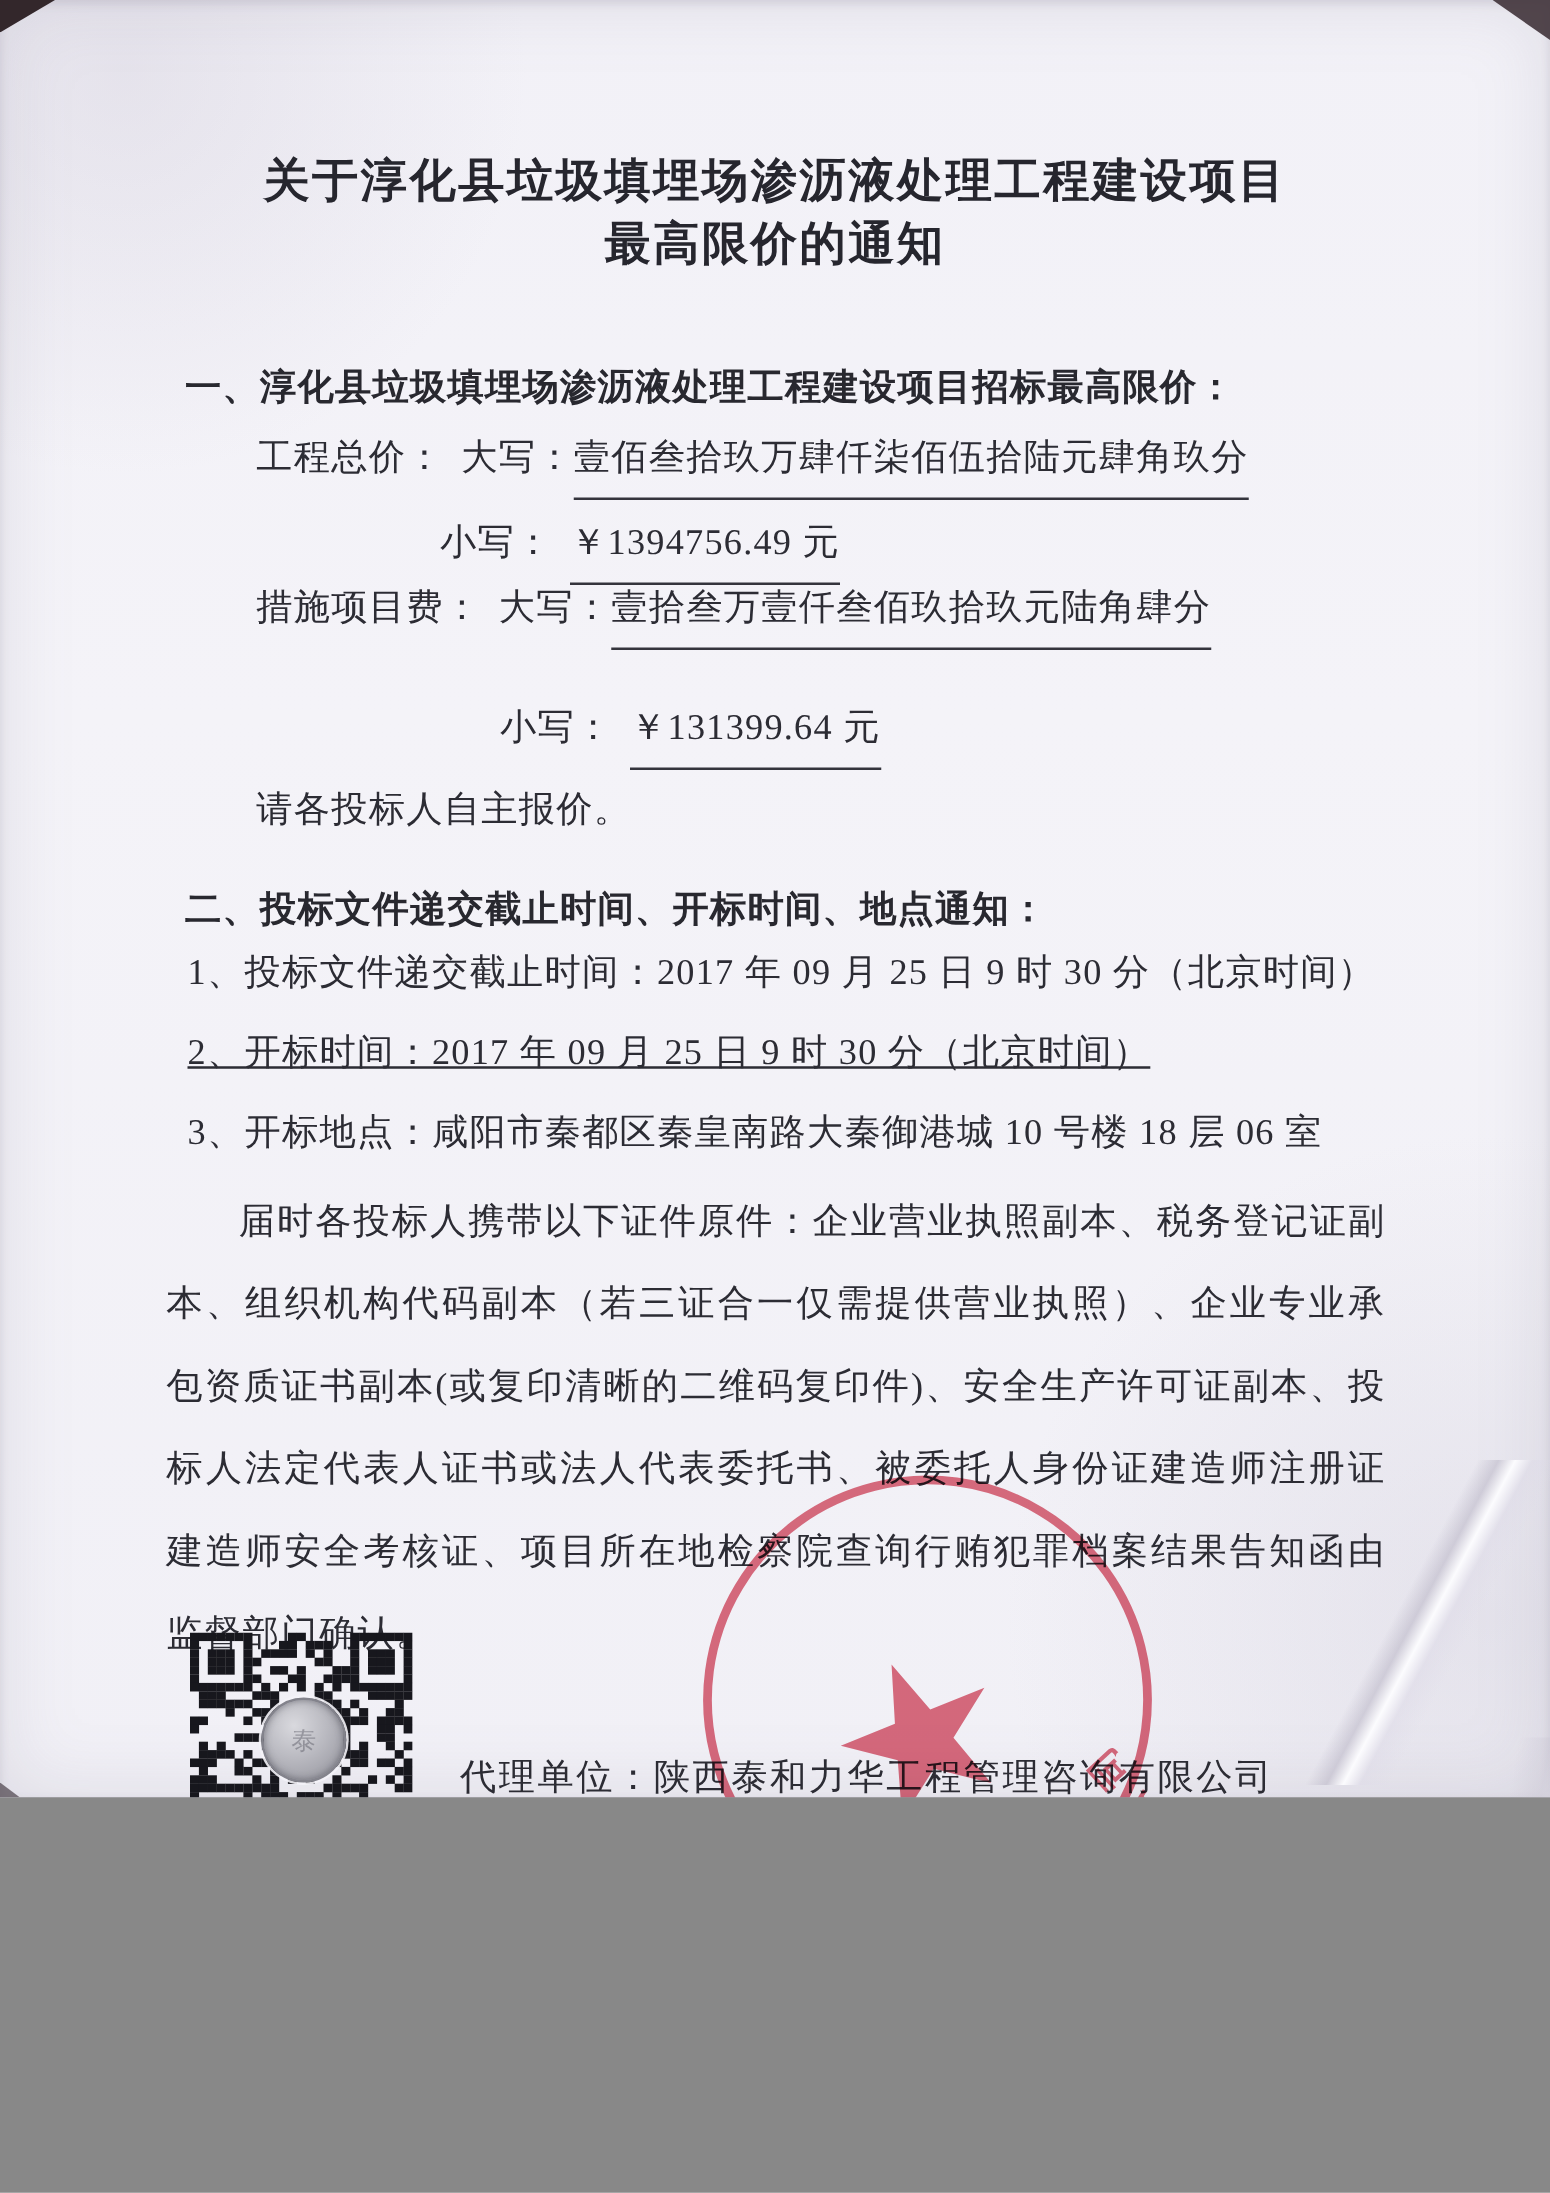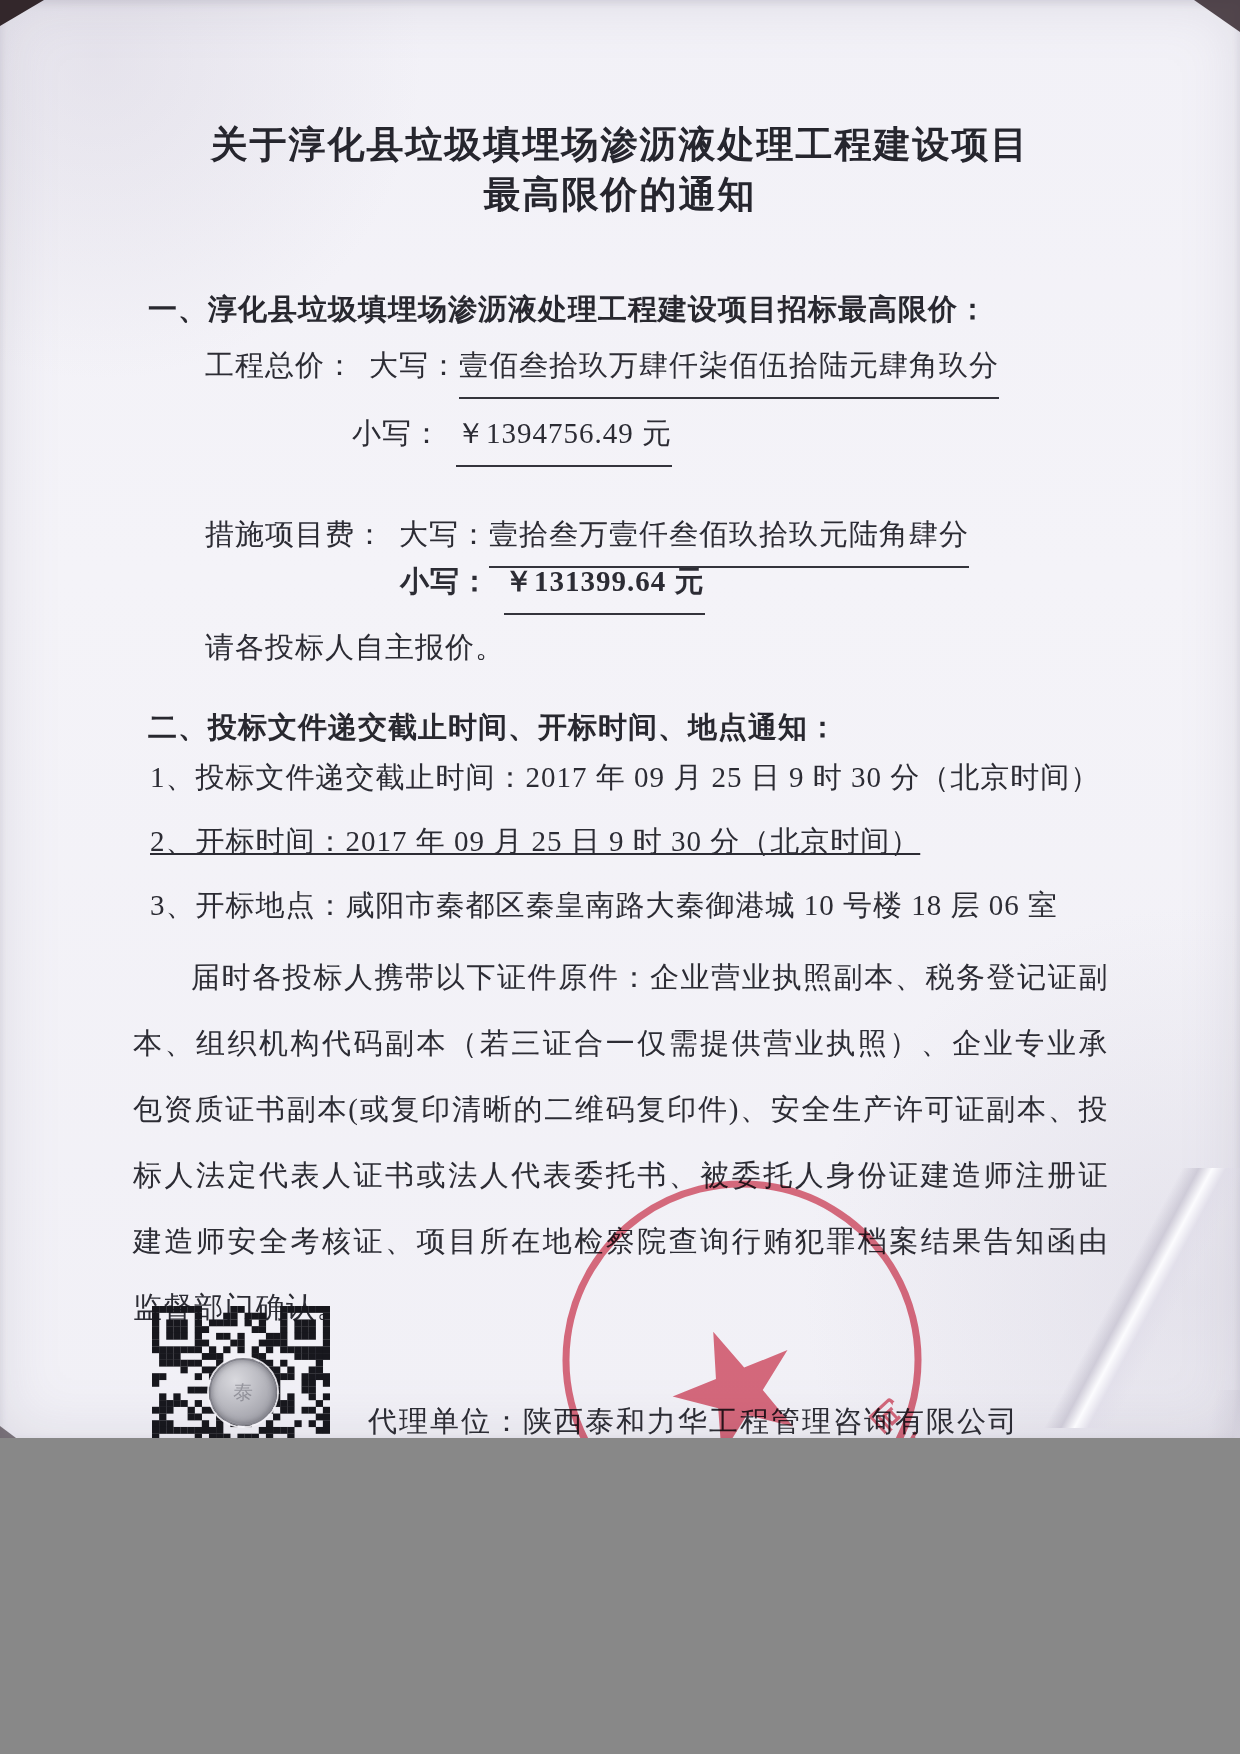--- a/index.html
+++ b/index.html
@@ -82,25 +82,25 @@
   <div class="abs h1 hei" style="left:148px;top:274px;">一、淳化县垃圾填埋场渗沥液处理工程建设项目招标最高限价：</div>
 
   <div class="abs body-line" style="left:205px;top:346px;">
     <span>工程总价：</span><span class="gap"></span><span>大写：</span><span class="uline">壹佰叁拾玖万肆仟柒佰伍拾陆元肆角玖分</span>
   </div>
 
   <div class="abs body-line" style="left:352px;top:414px;">
     <span>小写：</span><span class="gap"></span><span class="uline">￥1394756.49 元</span>
   </div>
 
-  <div class="abs body-line" style="left:205px;top:515px;text-align:center;">
+  <div class="abs body-line" style="left:205px;top:466px;text-align:center;">
     <span>措施项目费：</span><span class="gap"></span><span>大写：</span><span class="uline">壹拾叁万壹仟叁佰玖拾玖元陆角肆分</span>
   </div>
 
-  <div class="abs body-line" style="left:400px;top:562px;font-weight:bold;">
+  <div class="abs body-line" style="left:400px;top:562px;">
     <span>小写：</span><span class="gap"></span><span class="uline">￥131399.64 元</span>
   </div>
 
   <div class="abs body-line" style="left:205px;top:628px;">请各投标人自主报价。</div>
 
   <div class="abs h1 hei" style="left:148px;top:692px;">二、投标文件递交截止时间、开标时间、地点通知：</div>
 
   <div class="abs body-line" style="left:150px;top:758px;">1、投标文件递交截止时间：2017 年 09 月 25 日 9 时 30 分（北京时间）</div>
   <div class="abs body-line" style="left:150px;top:822px;text-decoration:underline;">2、开标时间：2017 年 09 月 25 日 9 时 30 分（北京时间）</div>
   <div class="abs body-line" style="left:150px;top:886px;">3、开标地点：咸阳市秦都区秦皇南路大秦御港城 10 号楼 18 层 06 室</div>

